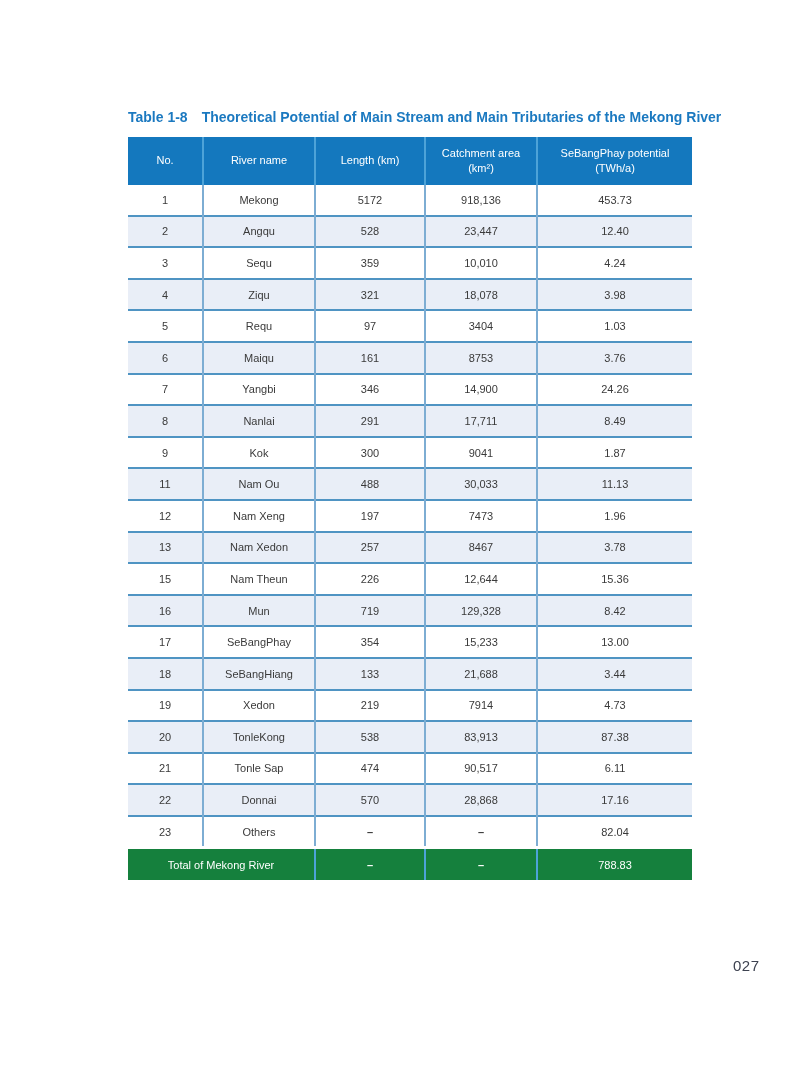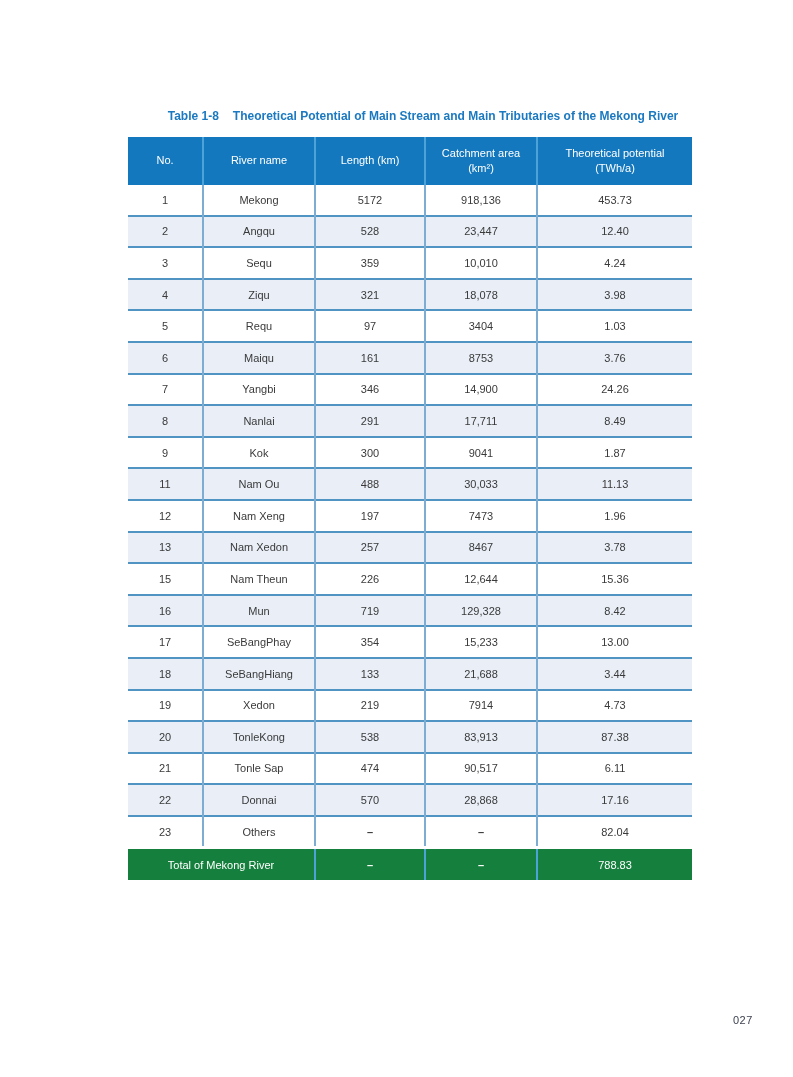--- a/index.html
+++ b/index.html
@@ -9,24 +9,24 @@
   }
   body {
     width: 793px;
     height: 1077px;
     position: relative;
     font-family: "Liberation Sans", sans-serif;
   }
   .table-caption {
     position: absolute;
     top: 109px;
-    left: 141px;
+    left: 128px;
     width: 564px;
     text-align: center;
-    font-size: 12px;
+    font-size: 14px;
     font-weight: bold;
     color: #1b79c0;
     white-space: nowrap;
   }
   .table-caption .caption-label {
     margin-right: 14px;
   }
   table.river-table {
     position: absolute;
     top: 137px;
@@ -76,23 +76,23 @@
     text-align: center;
     vertical-align: middle;
     border-top: 3px solid #ffffff;
     border-left: 2px solid #4da3d8;
   }
   tfoot td:first-child { border-left: none; }
   tfoot td.dash { font-weight: bold; }
 
   .page-number {
     position: absolute;
-    top: 1014px;
+    top: 957px;
     left: 733px;
-    font-size: 11px;
+    font-size: 15px;
     color: #3d4250;
     letter-spacing: 0.5px;
   }
 </style>
 </head>
 <body>
 
 <div class="table-caption">
   <span class="caption-label">Table 1-8</span><span>Theoretical Potential of Main Stream and Main Tributaries of the Mekong River</span>
 </div>
@@ -114,21 +114,21 @@
           <div>River name</div>
         </th>
         <th>
           <div>Length (km)</div>
         </th>
         <th>
           <div>Catchment area</div>
           <div>(km²)</div>
         </th>
         <th>
-          <div>Theoretical potential</div>
+          <div>SeBangPhay potential</div>
           <div>(TWh/a)</div>
         </th>
       </tr>
   </thead>
   <tbody id="body-rows">
       <tr>
         <td>1</td>
         <td>Mekong</td>
         <td>5172</td>
         <td>918,136</td>

